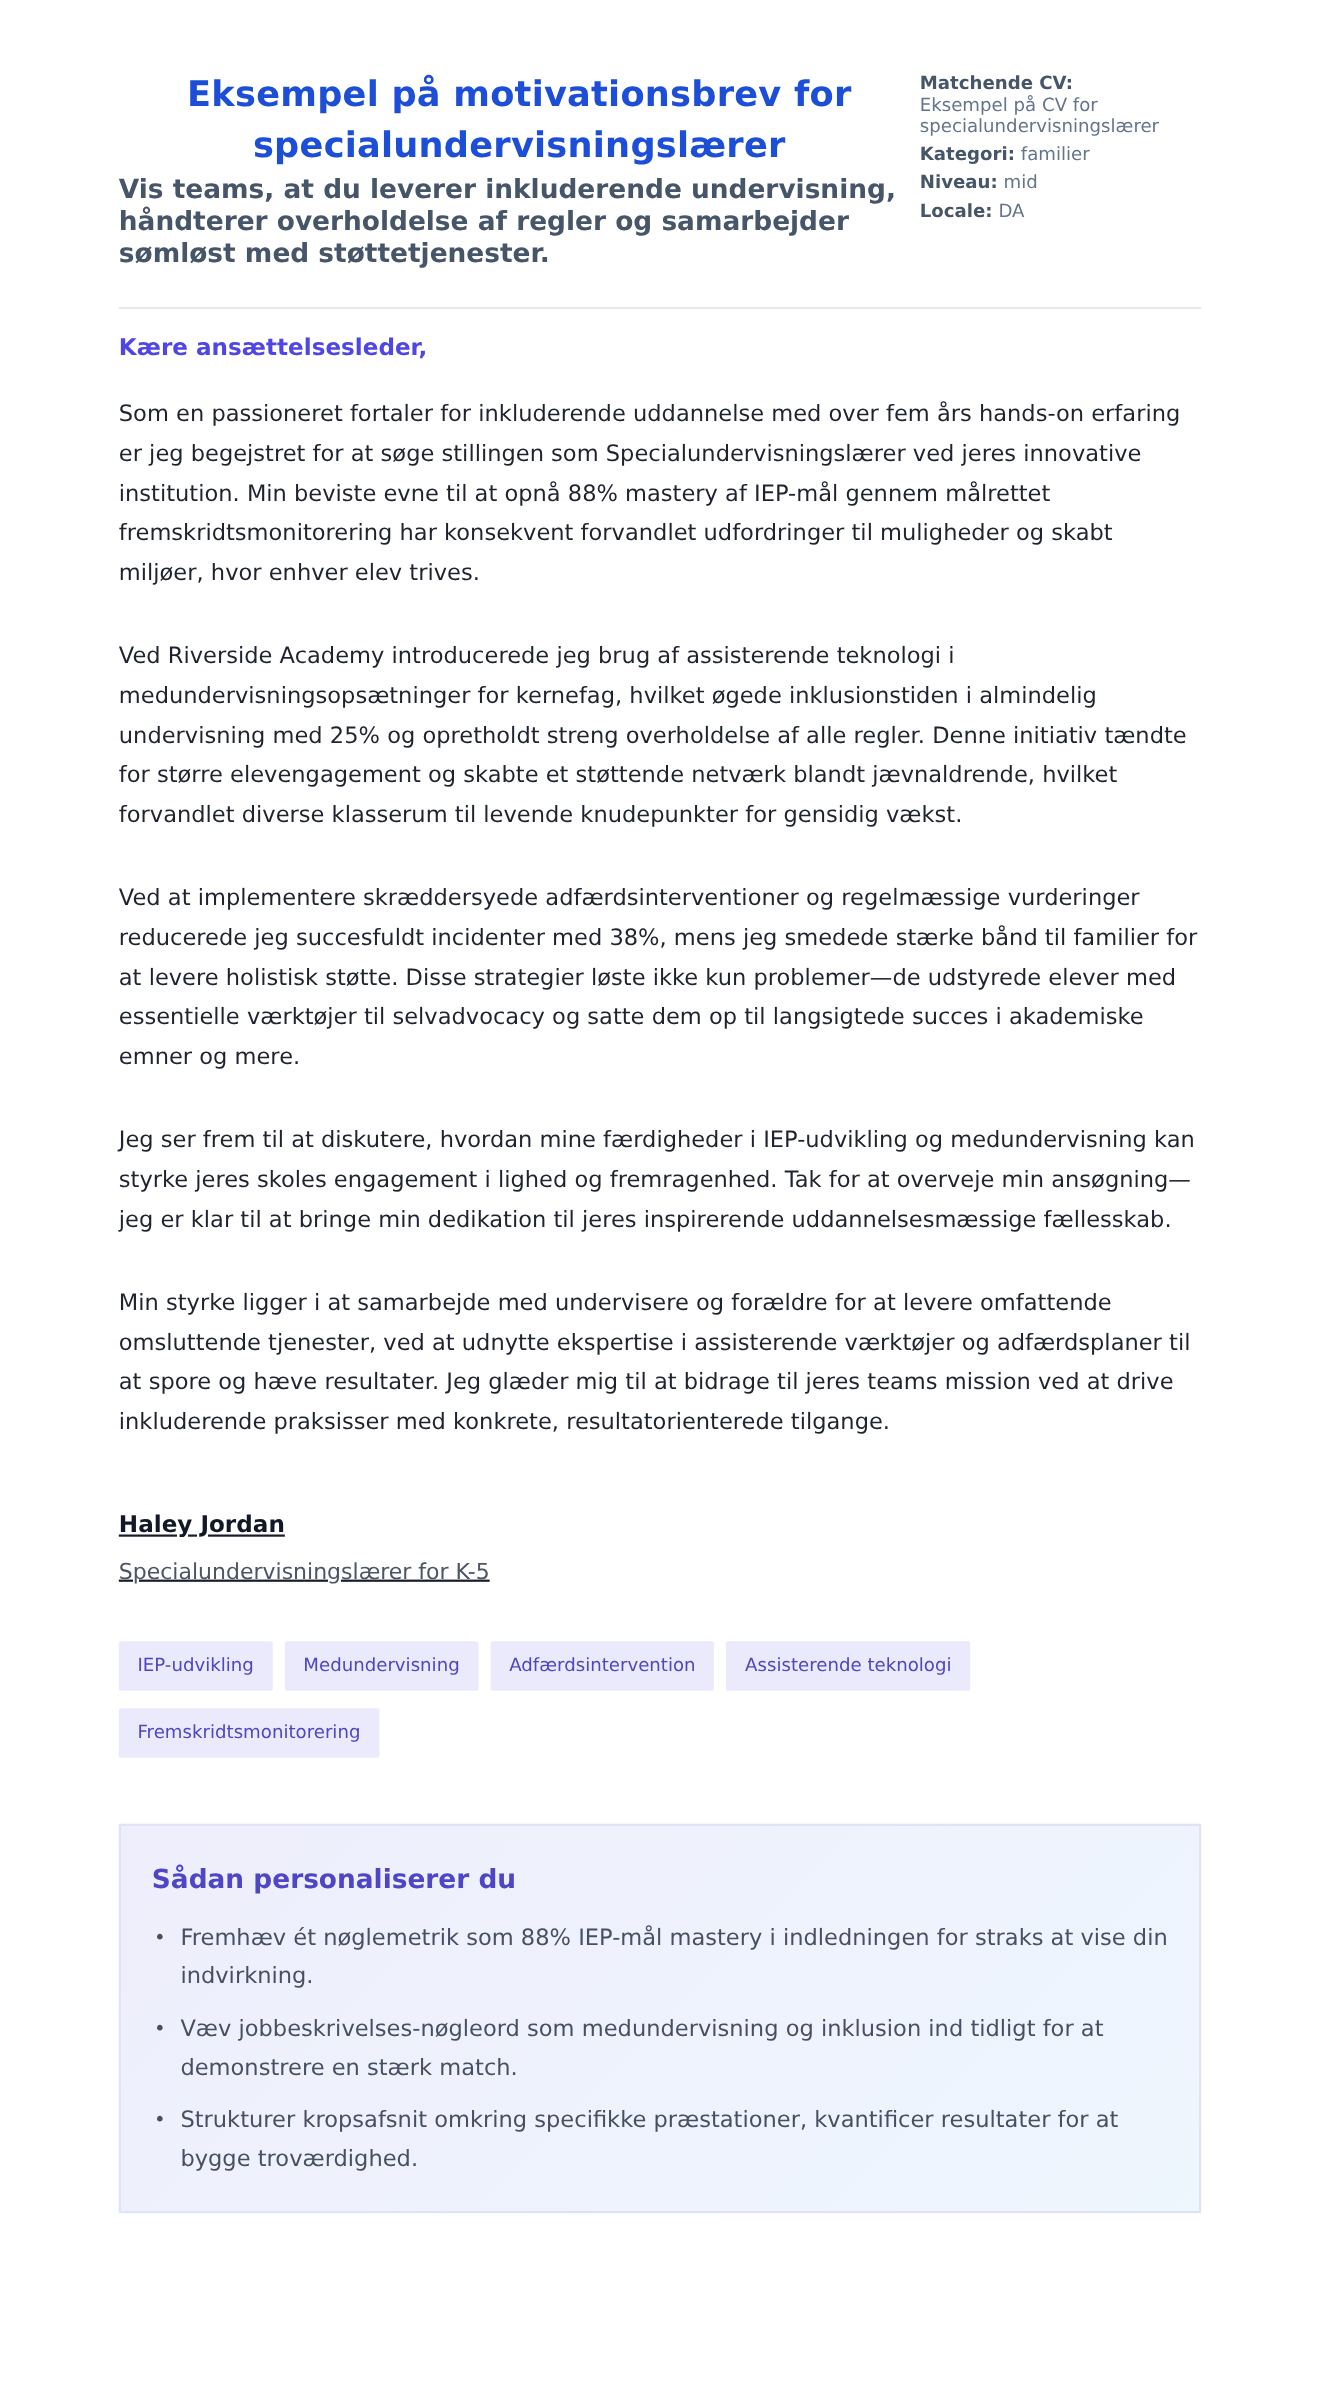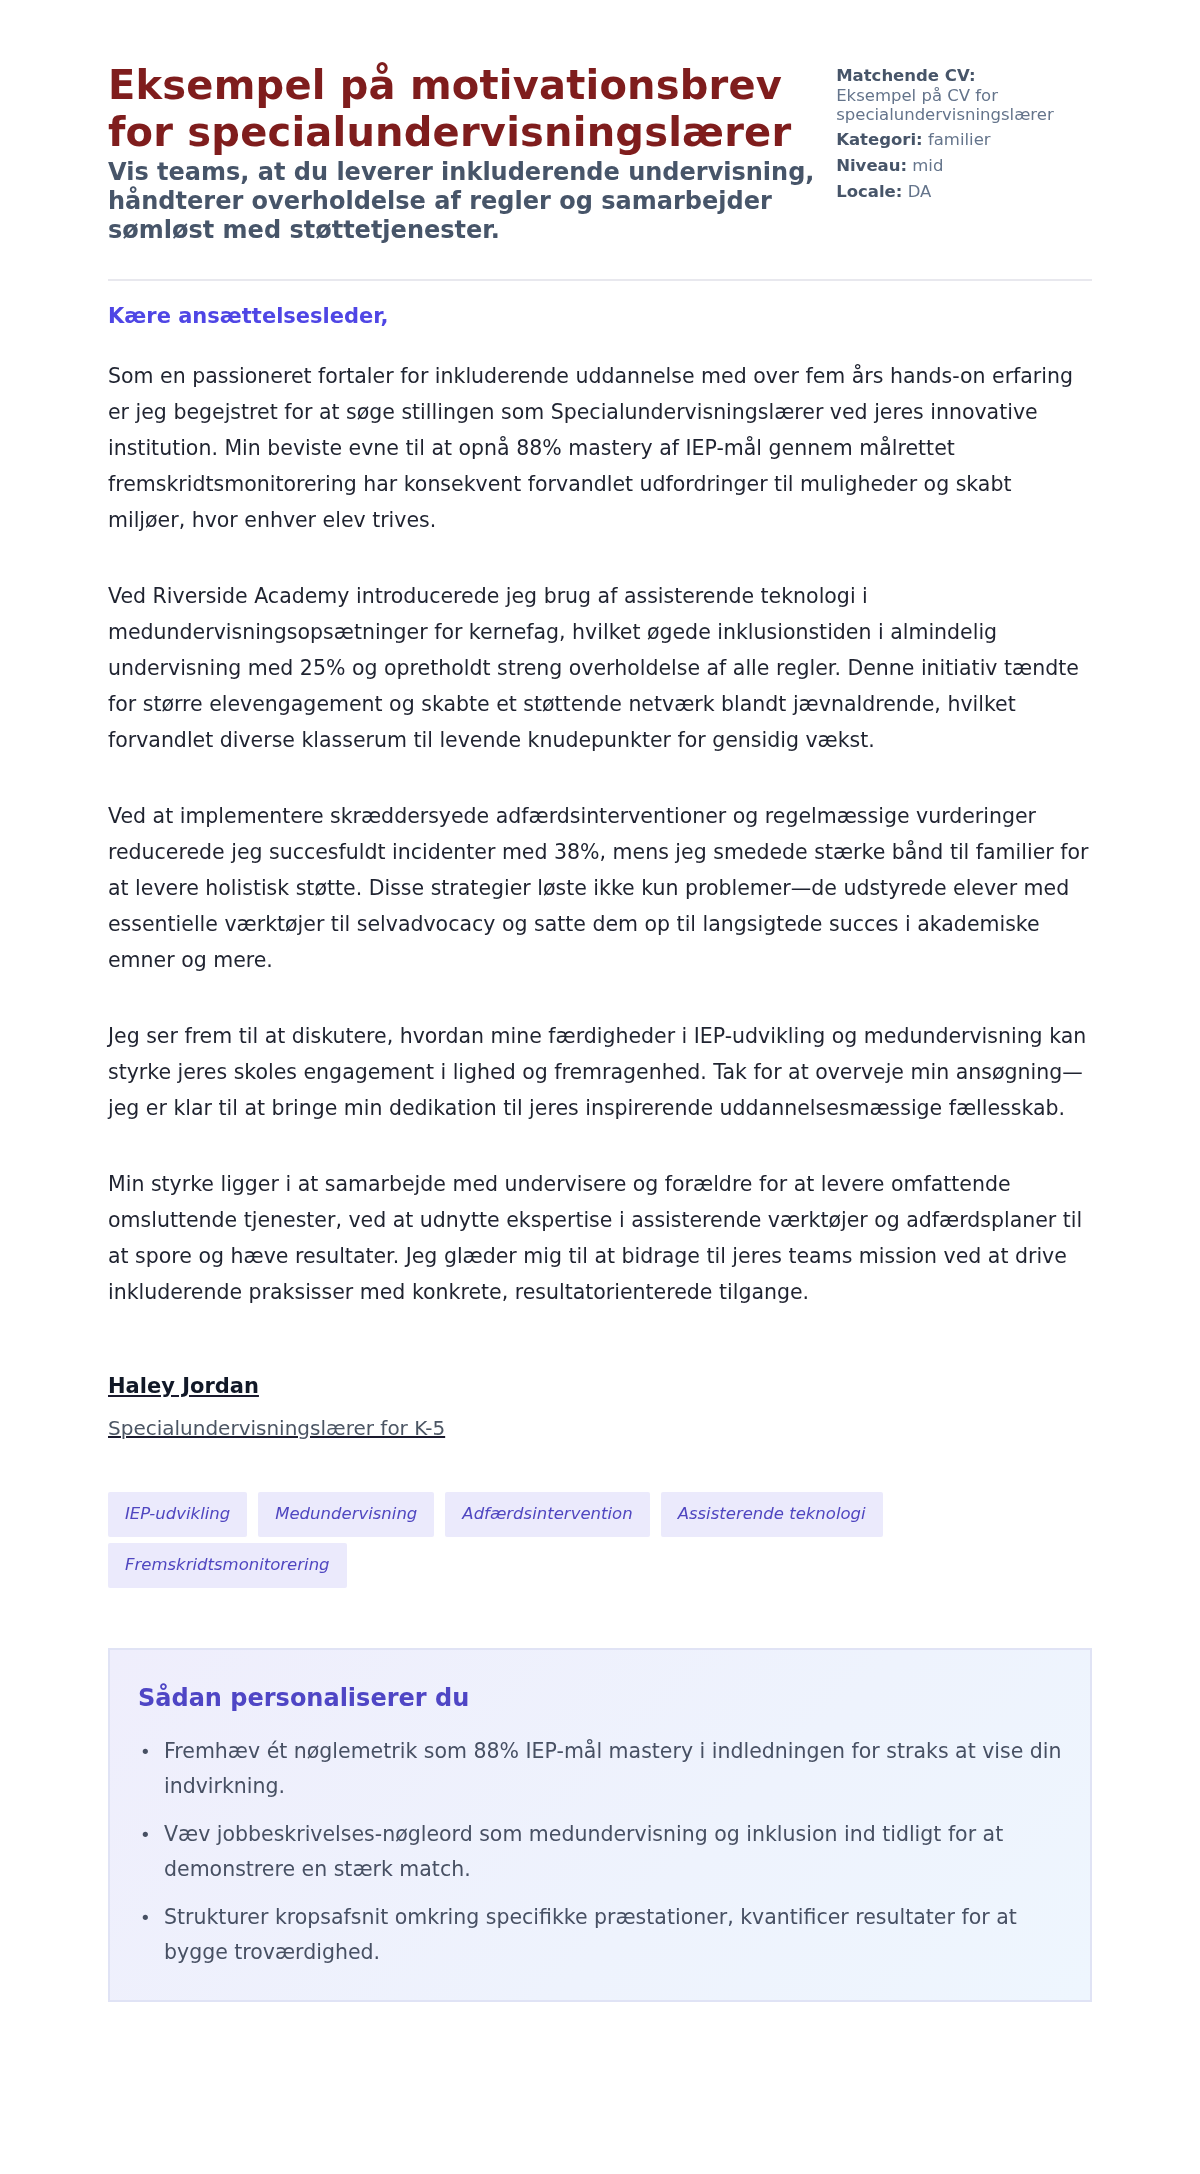--- a/index.html
+++ b/index.html
@@ -17,25 +17,26 @@
     }
     .header {
       display: flex;
       justify-content: space-between;
       align-items: flex-start;
       padding-bottom: 34px;
       border-bottom: 2px solid #e8e8ee;
     }
     .header-left { width: 740px; }
     .title {
-      font-size: 40px;
+      font-size: 32px;
       line-height: 47px;
       font-weight: bold;
-      color: #7f1d1d;
+      color: #1d4ed8;
       letter-spacing: 0.2px;
+      text-align: center;
     }
     .subtitle {
       margin-top: 2px;
       font-size: 24px;
       line-height: 29px;
       font-weight: bold;
       color: #475569;
     }
     .meta {
       text-align: left;
@@ -74,23 +75,22 @@
     }
     .sig-title {
       margin-top: 18px;
       font-size: 20px;
       color: #4b5563;
     }
     .tags {
       margin-top: 52px;
       display: flex;
       flex-wrap: wrap;
-      gap: 6px 11px;
+      gap: 16px 11px;
       width: 820px;
-      font-style: italic;
     }
     .tag {
       background: #ebeafc;
       color: #4f46c0;
       font-size: 16.5px;
       padding: 13px 17px 14px 17px;
       border-radius: 2px;
       line-height: 18px;
     }
     .tips {

